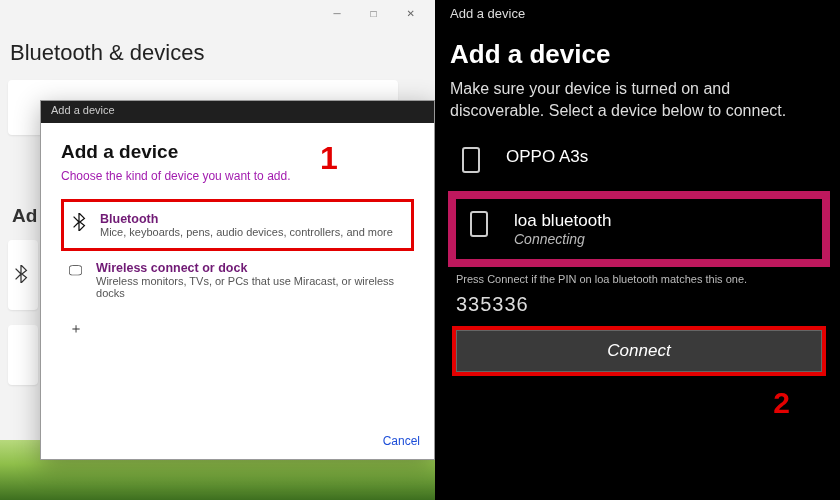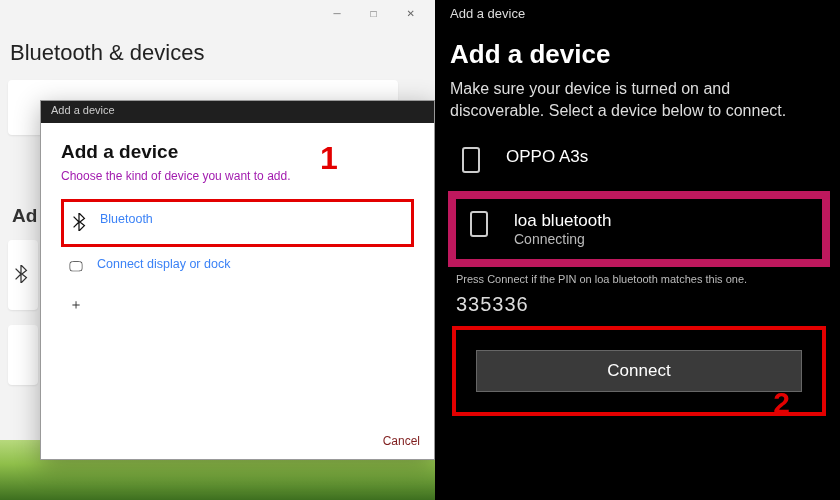--- a/index.html
+++ b/index.html
@@ -17,41 +17,41 @@
   .bg-add { position:absolute; left:12px; top:170px; font-size:19px; color:#333; font-weight:600;margin-top:35px;}
 
   
   .dlg-light { position: absolute; left: 40px; top: 100px; width: 395px; height: 360px; background: #fff; box-shadow: 0 6px 24px rgba(0,0,0,.3); border: 1px solid #999; }
   .dlg-light .dlg-titlebar { height: 22px; background: #1f1f1f; color: #ccc; font-size: 11px; padding: 3px 10px; }
   .dlg-light .body { padding: 18px 20px 0; }
   .dlg-light h2 { font-size: 19px; font-weight: 600; color: #111; margin-bottom: 6px; }
   .dlg-light .sub { font-size: 12px; color: #a21caf; margin-bottom: 16px; }
   .opt { display: flex; align-items: flex-start; gap: 12px; padding: 10px 6px; cursor: pointer; }
   .opt .oicon { width: 18px; text-align: center; color: #333; font-size: 14px; margin-top: 1px; }
-  .opt .olabel { font-size: 12.5px; font-weight: 400; color: #3b82f6; }
+  .opt .olabel { font-size: 12.5px; font-weight: 700; color: #701a75; }
   .opt .odesc { font-size: 11px; color: #555; }
   .opt.boxed { border: 3px solid #e30000; }
   .cancel-row { position: absolute; right: 14px; bottom: 10px; }
-  .cancel-link { font-size: 12px; color: #7f1d1d; cursor: pointer; margin-top: 40px; }
+  .cancel-link { font-size: 12px; color: #1d4ed8; cursor: pointer; margin-top: 40px; }
   .callout-1 { position: absolute; left: 320px; top: 140px; color: #e30000; font-size: 32px; font-weight: 700; }
 
   
   .panel-dark { position: absolute; right: 0; top: 0; width: 405px; height: 500px; background: #000; color: #fff; border-left: 3px solid #000; }
   .panel-dark .crumb { font-size: 13px; padding: 6px 12px; color: #ddd; }
   .panel-dark h1 { font-size: 26px; font-weight: 600; padding: 12px 12px 8px; }
   .panel-dark .sub2 { font-size: 16px; color: #ddd; padding: 0 12px 8px; line-height: 1.35; }
   .dev-row { display: flex; gap: 26px; padding: 12px 14px; margin: 6px 10px; }
   .dev-row.hl { border: 8px solid #be185d; }
   .dev-ico { width: 18px; height: 26px; border: 2px solid #ccc; border-radius: 3px; }
   .dev-name { font-size: 17px; color: #fff; }
-  .dev-status { font-size: 14px; color: #bbb; }
+  .dev-status { font-size: 14px; color: #bbb; font-style: italic; }
   .pin-note { font-size: 11px; color: #bbb; padding: 0 18px; }
   .pin { font-size: 20px; color: #ddd; padding: 8px 18px 4px; letter-spacing: 1px; }
   .callout-2 { position: absolute; right: 50px; top: 386px; color: #e30000; font-size: 30px; font-weight: 700; }
-  .connect-wrap { margin: 6px 14px 0; border: 4px solid #e30000; padding: 20px; }
+  .connect-wrap { margin: 6px 14px 0; border: 4px solid #e30000; padding: 0; font-style: italic; }
   .connect-btn { width: 100%; background: #3a3a3a; border: 1px solid #666; color: #fff; font-size: 17px; padding: 10px 0; text-align: center; cursor: pointer; }
   .svg-bt { width:14px; height:18px; }
 </style>
 </head>
 <body>
 
 <div class="settings-bg">
   <div class="titlebar-dots">
     <span>─</span>
     <span>□</span>
@@ -78,27 +78,29 @@
     <div class="sub">Choose the kind of device you want to add.</div>
 
     <div class="opt boxed">
       <div class="oicon">
         <svg class="svg-bt" viewBox="0 0 12 20">
             <path d="M6 0v20l6-6-5-4 5-4-6-6zM6 10L0 4m0 12l6-6" stroke="#111" stroke-width="1.4" fill="none"></path>
           </svg>
       </div>
       <div>
         <div class="olabel">Bluetooth</div>
+        <div class="odesc">Mice, keyboards, pens, audio devices, controllers, and more</div>
       </div>
     </div>
 
     <div class="opt">
       <div class="oicon">🖵</div>
       <div>
-        <div class="olabel">Connect display or dock</div>
+        <div class="olabel">Wireless connect or dock</div>
+        <div class="odesc">Wireless monitors, TVs, or PCs that use Miracast, or wireless docks</div>
       </div>
     </div>
 
     <div class="opt">
       <div class="oicon">＋</div>
       <div>
       </div>
     </div>
   </div>
   <div class="cancel-row">

